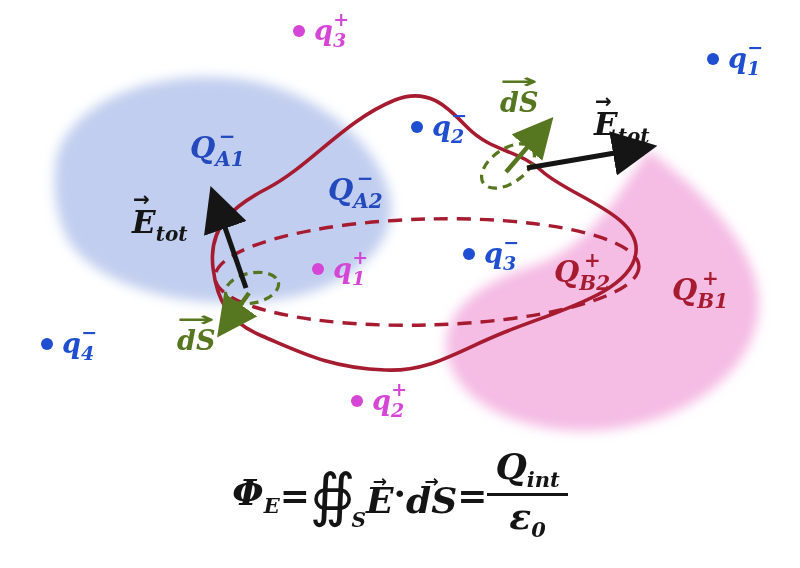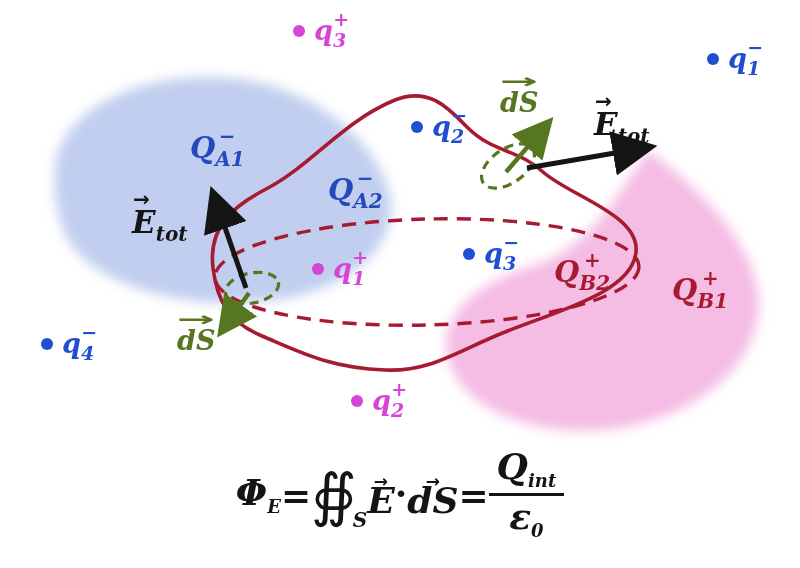--- a/index.html
+++ b/index.html
@@ -28,21 +28,21 @@
   .lred{fill:#a61b30;}
   .green{fill:#56761f;}
 
   
   .formula{
     position:absolute;left:0;right:0;top:448px;
     display:flex;justify-content:center;align-items:center;
     font-family:"DejaVu Serif",serif;font-style:italic;font-weight:700;
     font-size:36px;color:#141414;
   }
-  .formula sub{font-size:18px;font-style:italic;}
+  .formula sub{font-size:21px;font-style:italic;}
   .f-eq{font-style:normal;}
   .int-wrap{display:inline-flex;align-items:flex-end;}
   .int-glyph{font-family:"DejaVu Sans",sans-serif;font-style:normal;font-size:58px;line-height:1;font-weight:400;}
   .int-sub{font-size:20px;transform:translateY(8px);margin-left:-4px;}
   .vec{display:inline-flex;flex-direction:column;align-items:center;line-height:.85;}
   .vec .arrow{font-family:"DejaVu Sans",sans-serif;font-style:normal;font-size:17px;line-height:.7;font-weight:700;transform:translateY(3px);}
   .f-dot{font-style:normal;transform:translateY(-2px);}
   .frac{display:inline-flex;flex-direction:column;align-items:center;line-height:1.05;}
   .frac .num{border-bottom:3px solid #141414;padding:0 8px 2px;}
   .frac .den{padding-top:2px;}

